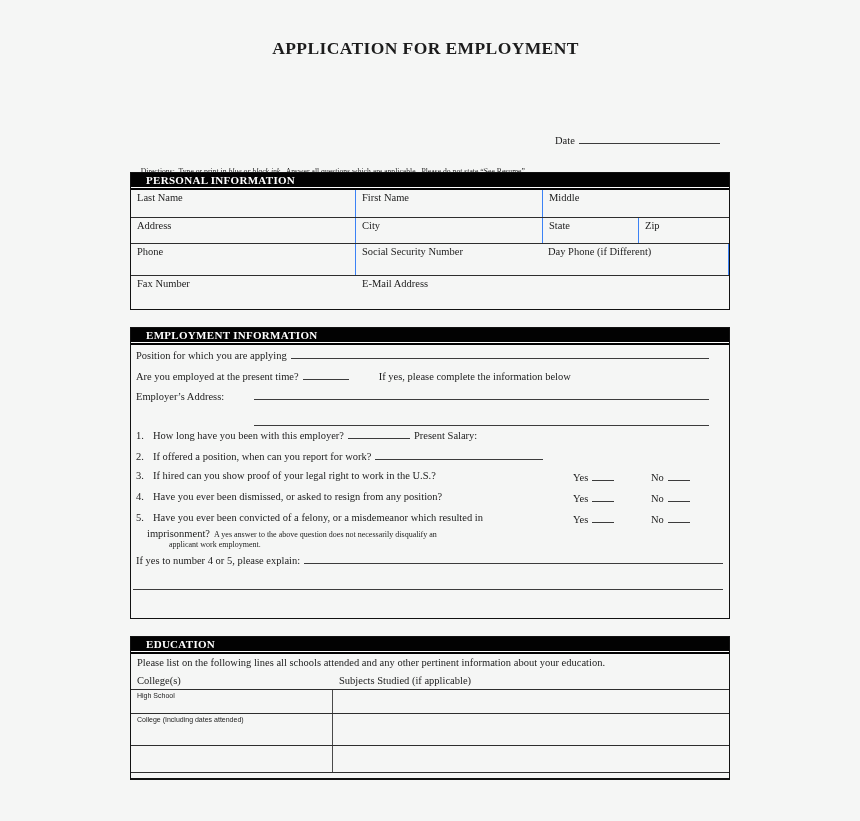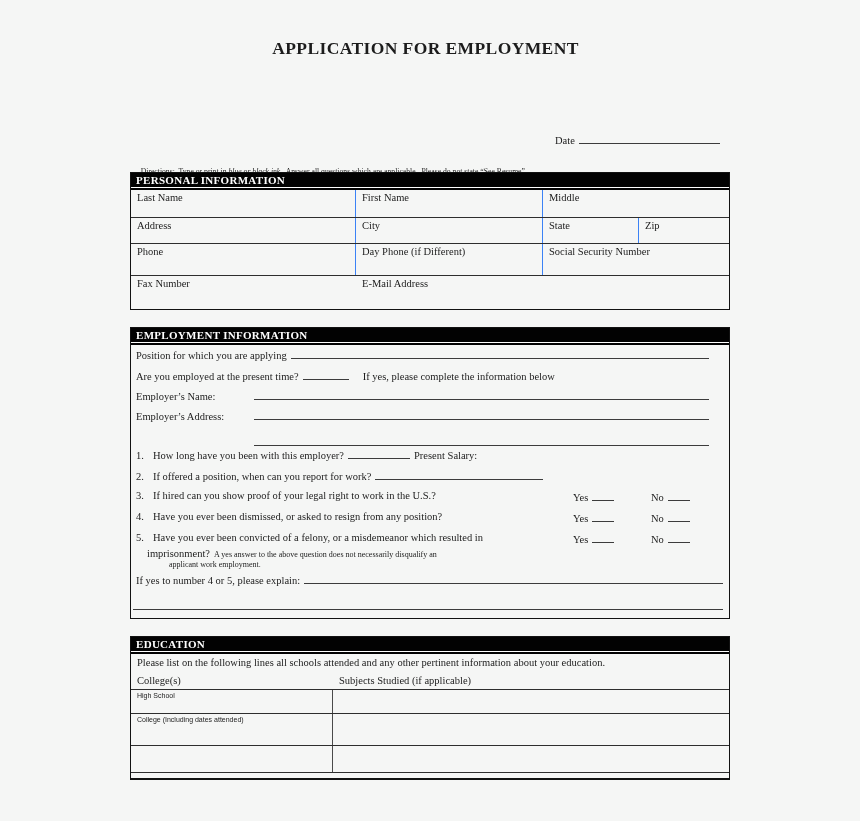--- a/index.html
+++ b/index.html
@@ -16,41 +16,41 @@
   .date-fill{width:141px;margin-left:4px;}
   .directions{left:133px;top:158px;font-size:7.7px;white-space:pre;}
   .it{font-style:italic;}
 
   .box{position:absolute;left:130px;width:600px;border:1.5px solid #121212;box-sizing:border-box;}
   #personal{top:172px;height:138px;}
   #employment{top:327px;height:292px;}
   #education{top:636px;height:144px;border-bottom-width:2.5px;}
 
   .sec-bar{background:#020202;color:#fff;font-weight:bold;font-size:11px;line-height:11px;
-    padding:2px 5px 4px;position:relative;letter-spacing:.3px;height:17px;box-sizing:border-box;}
+    padding:2px 15px 4px;position:relative;letter-spacing:.3px;height:17px;box-sizing:border-box;}
   .sec-bar::after{content:"";position:absolute;left:0;right:0;bottom:2px;height:1px;background:#fdfdfd;}
 
   
   .p-row{display:flex;border-bottom:1px solid #2e2e2e;box-sizing:border-box;}
   .p-row.last{border-bottom:none;}
   .p-cell{box-sizing:border-box;padding:2px 0 0 6px;font-size:10.5px;overflow:hidden;}
   .bdr{border-right:1px solid #3b82f6;}
   .h28{height:28px}.h26{height:26px}.h32{height:32px}
   .w225{width:225px}.w187{width:187px}.w96{width:96px}.grow{flex:1 1 auto;}
 
   
   .emp-content{position:relative;padding:3px 6px 0 5px;font-size:10.5px;
     height:calc(100% - 17px);box-sizing:border-box;}
   .e-row{display:flex;align-items:baseline;box-sizing:border-box;position:relative;white-space:nowrap;}
   .rh21{height:21px}.rh20{height:20px}.rh16{height:16px}.rh13{height:13px}
   .rh12{height:12px}.rh18{height:18px}.sp6{height:6px}.sp8{height:8px}
   .fgrow{flex:1 1 auto;}
   .mr14{margin-right:14px;}
   .lblw{display:inline-block;width:118px;flex:0 0 118px;}
-  .ml4{margin-left:4px;} .ml12{margin-left:4px;} .ml14{margin-left:14px;}
+  .ml4{margin-left:4px;} .ml12{margin-left:4px;} .ml14{margin-left:30px;}
   .qnum{flex:0 0 17px;width:17px;}
   .w46{width:46px}.w62{width:62px}.w168{width:168px}.w22{width:22px}
   .yn{position:absolute;top:0;}
   .yn-yes{left:437px;} .yn-no{left:515px;}
   .yn .fill{margin-left:4px;}
   .small-note{font-size:8px;}
   .ind28{margin-left:11px;text-align:right;} .ind33{margin-left:33px;}
   .fullline{margin-left:-3px;}
 
   
@@ -91,22 +91,22 @@
       <div class="p-cell grow"><span>Middle</span></div>
     </div>
     <div class="p-row h26">
       <div class="p-cell w225 bdr"><span>Address</span></div>
       <div class="p-cell w187 bdr"><span>City</span></div>
       <div class="p-cell w96 bdr"><span>State</span></div>
       <div class="p-cell grow"><span>Zip</span></div>
     </div>
     <div class="p-row h32">
       <div class="p-cell w225 bdr"><span>Phone</span></div>
+      <div class="p-cell grow"><span>Social Security Number</span></div>
       <div class="p-cell w187 bdr"><span>Day Phone (if Different)</span></div>
-      <div class="p-cell grow"><span>Social Security Number</span></div>
     </div>
     <div class="p-row h32 last">
       <div class="p-cell w225"><span>Fax Number</span></div>
       <div class="p-cell grow"><span>E-Mail Address</span></div>
     </div>
   </section>
 
   <section class="box" id="employment">
     <div class="sec-bar">
       <span>EMPLOYMENT INFORMATION</span>
@@ -117,24 +117,20 @@
         <span>Position for which you are applying</span>
         <span class="fill fgrow ml4"></span>
       </div>
 
       <div class="e-row rh20">
         <span>Are you employed at the present time?</span>
         <span class="fill w46 ml4"></span>
         <span class="ml14">If yes, please complete the information below</span>
       </div>
 
-      <div class="e-row rh20 mr14">
-        <span class="lblw">Employer’s Name:</span>
-        <span class="fill fgrow"></span>
-      </div>
 
       <div class="e-row rh20 mr14">
         <span class="lblw">Employer’s Address:</span>
         <span class="fill fgrow"></span>
       </div>
 
       <div class="sp6"></div>
       <div class="e-row rh13 mr14">
         <span class="lblw"></span>
         <span class="fill fgrow"></span>

